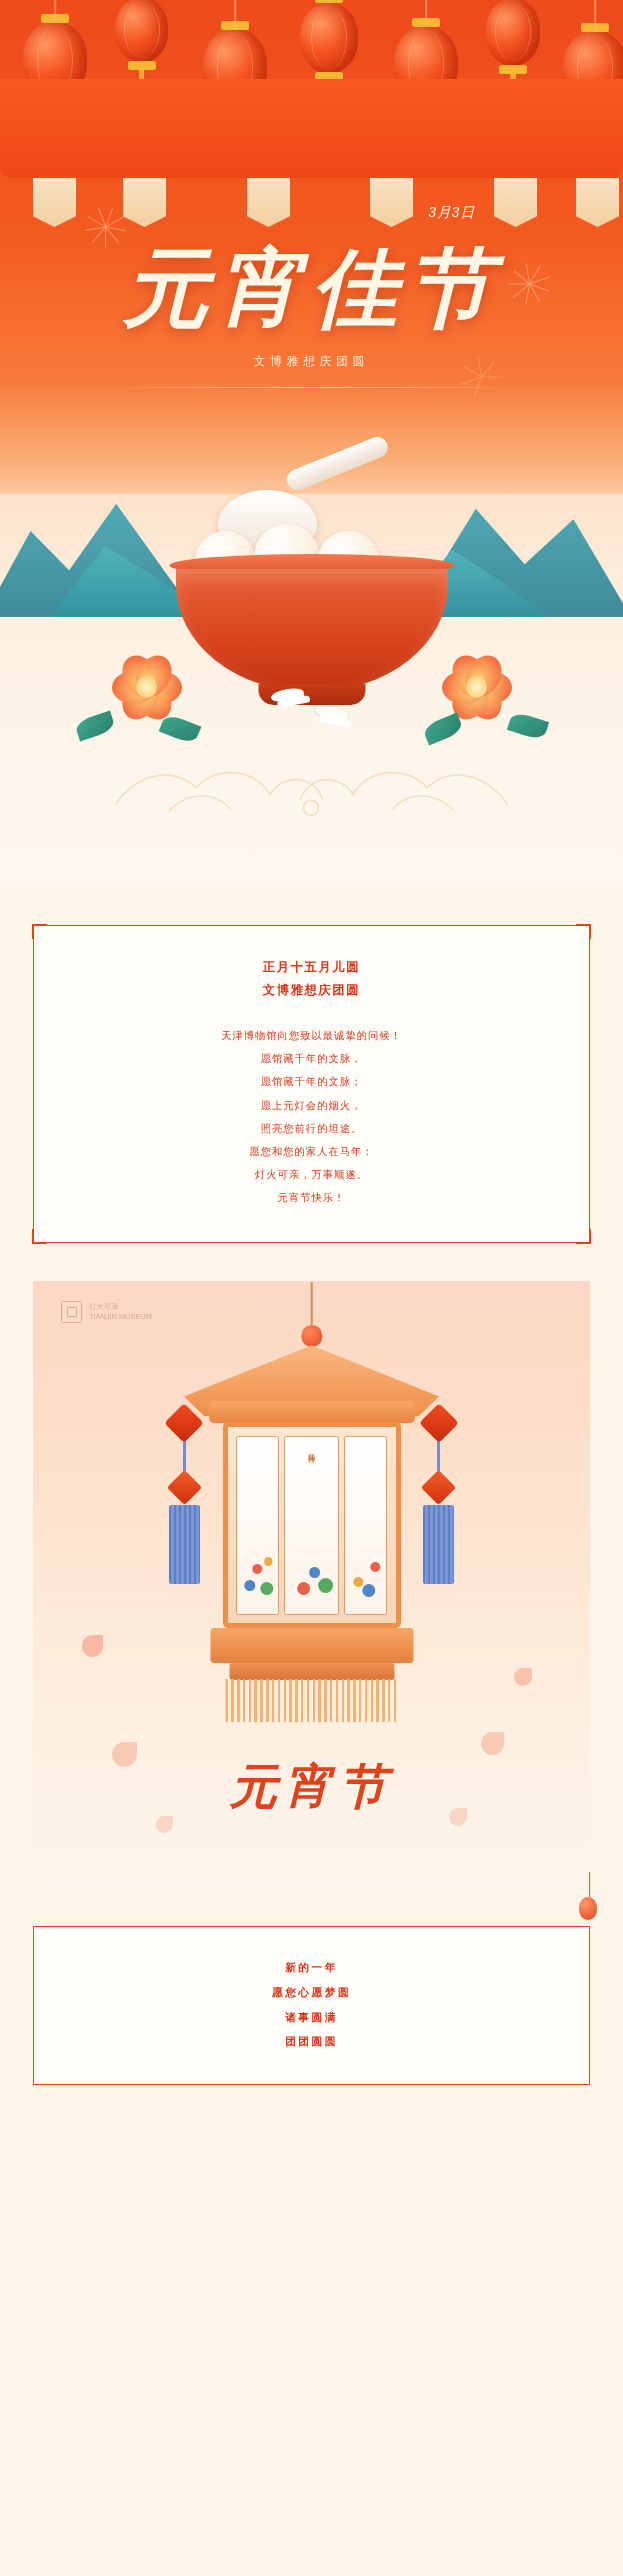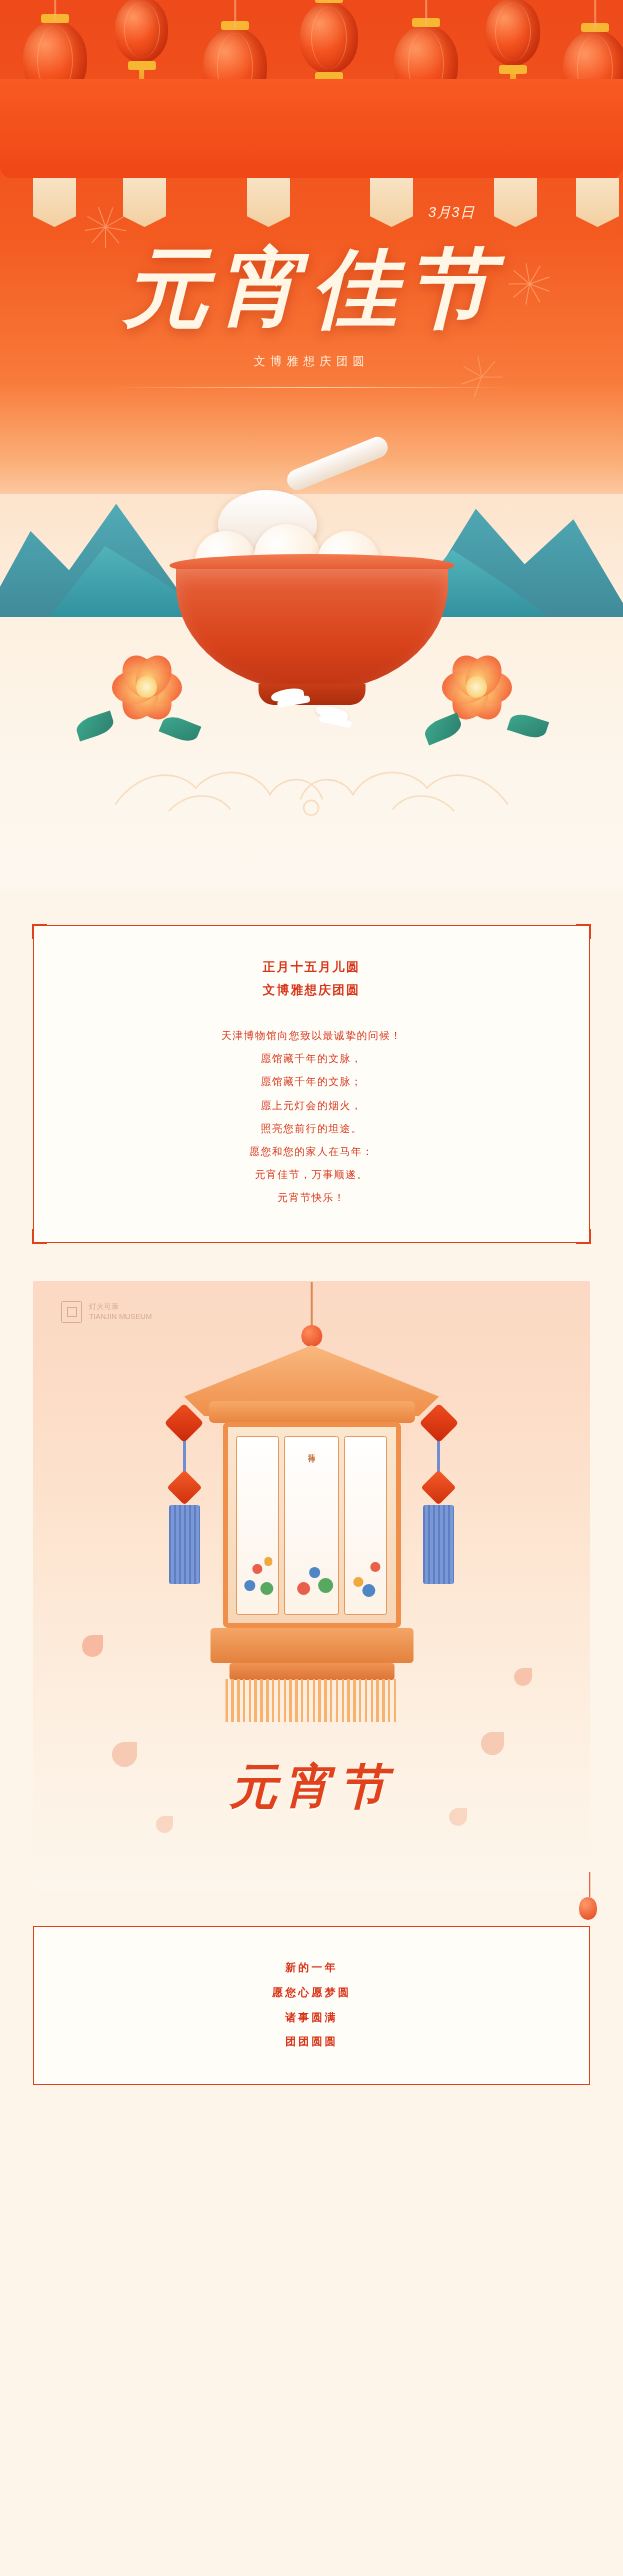--- a/index.html
+++ b/index.html
@@ -491,21 +491,21 @@
 
     <div class="poem-h1">正月十五月儿圆</div>
     <div class="poem-h2">文博雅想庆团圆</div>
 
     <div class="poem-line">天津博物馆向您致以最诚挚的问候！</div>
     <div class="poem-line">愿馆藏千年的文脉，</div>
     <div class="poem-line">愿馆藏千年的文脉；</div>
     <div class="poem-line">愿上元灯会的烟火，</div>
     <div class="poem-line">照亮您前行的坦途。</div>
     <div class="poem-line">愿您和您的家人在马年：</div>
-    <div class="poem-line">元宵佳节，万事顺遂。</div>
+    <div class="poem-line">灯火可亲，万事顺遂。</div>
     <div class="poem-line">元宵节快乐！</div>
   </section>
 
   <section class="poster">
     <div class="poster-logo">
       <div class="mark">
           <i></i>
         </div>
       <div class="txt">
         <div>灯火可亲</div>

